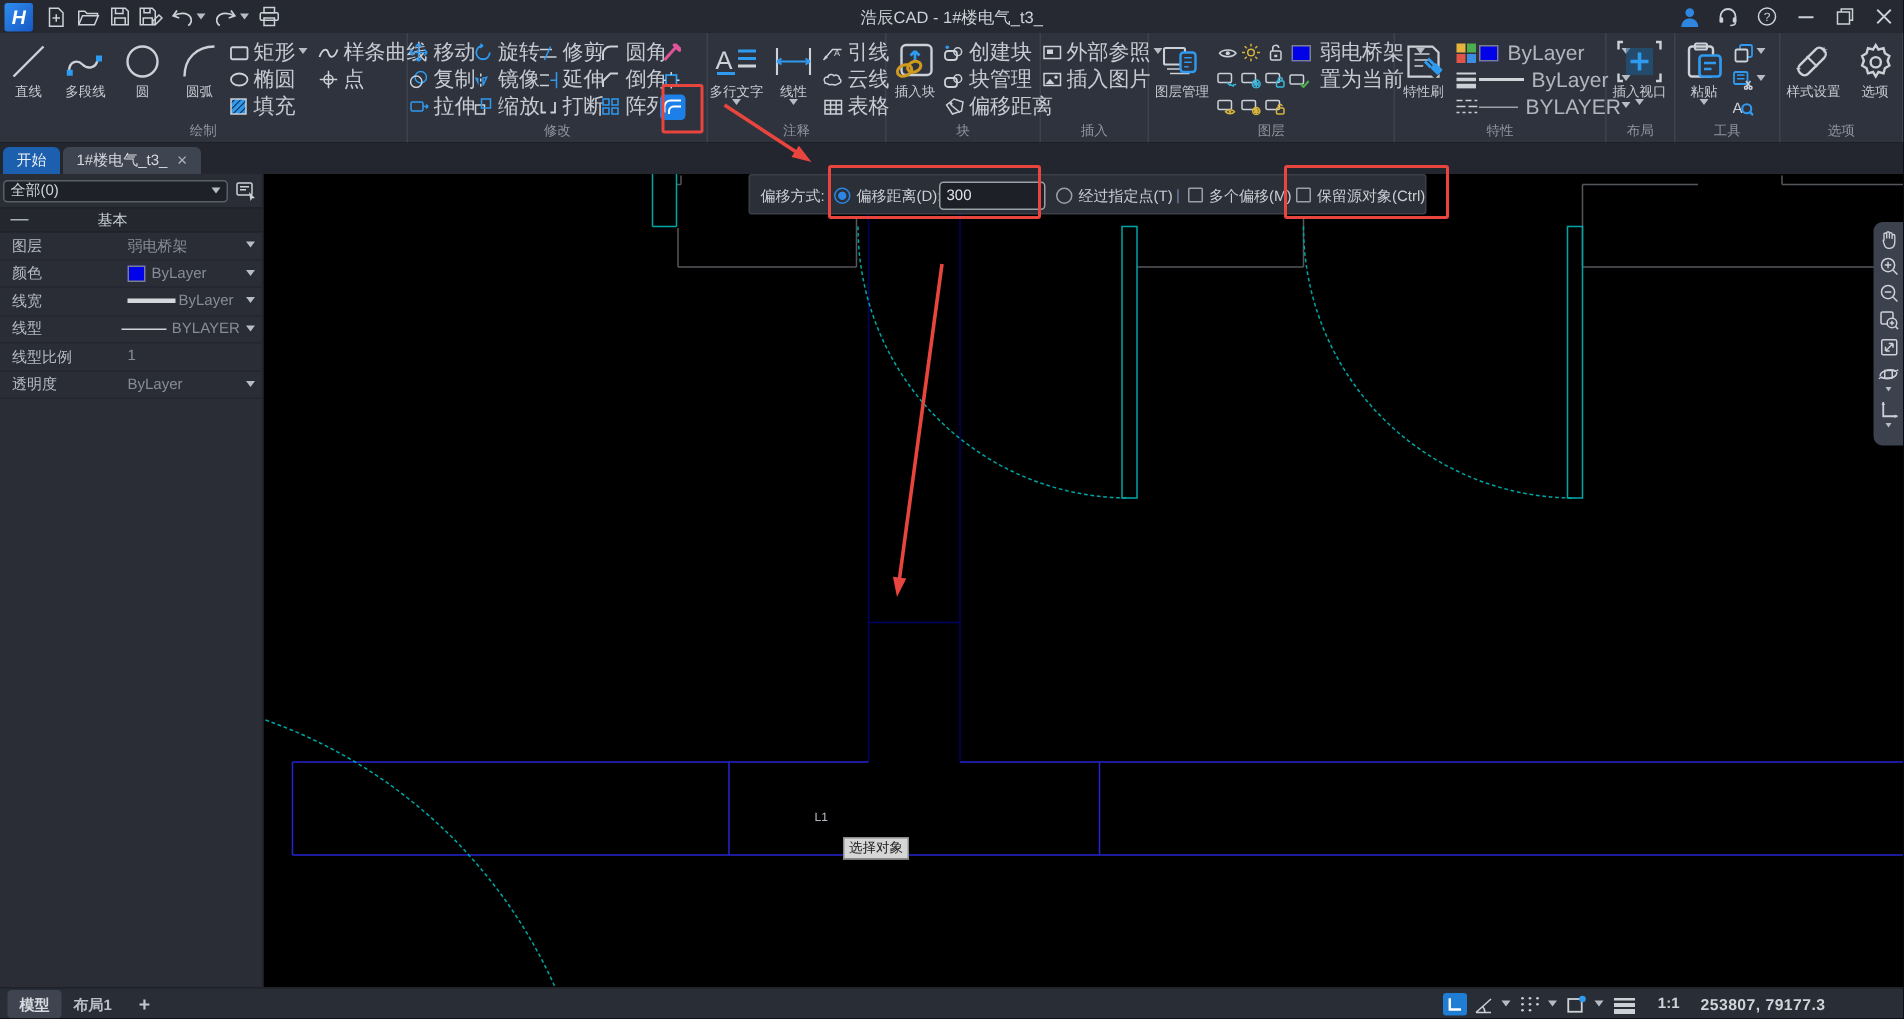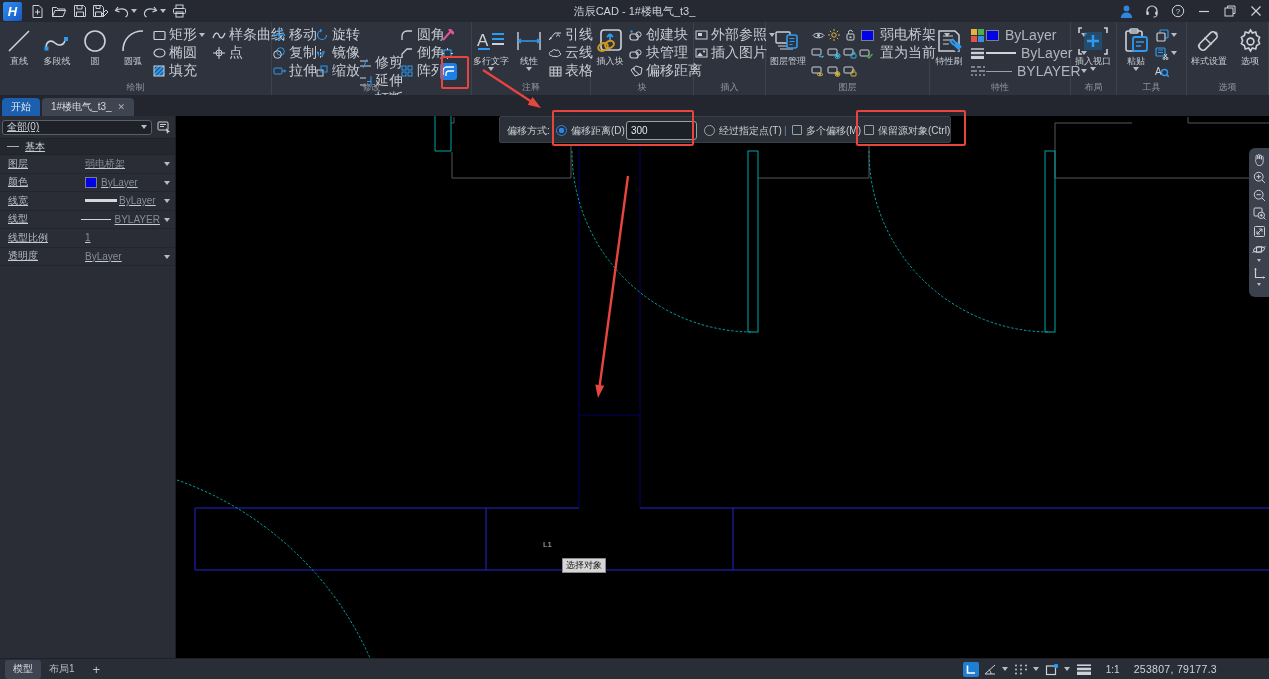--- a/index.html
+++ b/index.html
@@ -37,26 +37,26 @@
   #doctabs { position:absolute; left:0; top:95px; width:1269px; height:21px; background:#23262e; display:flex; align-items:flex-end; }
   .doc-tab { height:18px; display:flex; align-items:center; padding:0 9px; font-size:10px; border-radius:4px 4px 0 0; margin-left:2px; }
   .doc-tab.start { background:#1c5fae; color:#e8edf3; }
   .doc-tab.active { background:#3e4450; color:#d5d9df; }
   .tab-close { margin-left:6px; color:#aab0b8; font-size:9px; }
 
   
   #main { position:absolute; left:0; top:116px; width:1269px; height:542px; background:#000; }
 
   
-  #props { position:absolute; left:0; top:0; width:176px; height:542px; background:#2a2d35; border-right:1px solid #1b1d23;text-decoration:underline; }
+  #props { position:absolute; left:0; top:0; width:176px; height:542px; background:#2a2d35; border-right:1px solid #1b1d23; }
   #props-top { display:flex; align-items:center; height:18px; margin:2px 1px 2px 2px; }
   #props-combo { flex:1; height:15px; background:#1e2128; border:1px solid #596068; border-radius:3px; display:flex; align-items:center; padding:0 4px; color:#ced3da; font-size:10px; }
   #props-combo .carr { margin-left:auto; color:#c6ccd3; font-size:7px; }
   #props-qselect { width:20px; height:16px; margin-left:2px; display:flex; align-items:center; justify-content:center; }
-  #props-header { height:17px; background:#24272e; display:flex; align-items:center; color:#ccd1d8; font-size:10px; border-top:1px solid #1f2228; border-bottom:1px solid #1f2228; }
+  #props-header { height:17px; background:#24272e; display:flex; align-items:center; color:#ccd1d8; font-size:10px; border-top:1px solid #1f2228; border-bottom:1px solid #1f2228;gap:40px; }
   #props-header .dash { width:12px; margin:0 6px 0 7px; border-top:1px solid #aab0b8; }
   .prow { height:18.5px; display:flex; align-items:center; border-bottom:1px solid #232630; font-size:10px; }
   .prow .plabel { width:85px; padding-left:8px; color:#b6bcc4; white-space:nowrap; overflow:hidden; }
   .prow .pvalue { flex:1; display:flex; align-items:center; color:#878d96; white-space:nowrap; }
   .prow .parr { width:16px; color:#a9afb7; font-size:7px; text-align:center; }
   .swatch { width:12px; height:11px; background:#0202e8; border:1px solid #7a8089; margin-right:4px; }
   .lw-line { width:32px; border-top:3px solid #d4d8dd; margin-right:2px; }
   .lt-line { width:30px; border-top:1px solid #cfd4d9; margin-right:4px; }
 
   
@@ -74,21 +74,21 @@
 
   
   #tooltip { position:absolute; left:386px; top:442px; background:#d6d6d6; border:1px solid #8a8a8a; color:#1a1a1a; font-size:9px; line-height:13px; padding:0 3px; white-space:nowrap; }
 
   
   #navbar { position:absolute; right:0px; top:32px; width:20px; height:149px; background:#3b414d; border-radius:6px 0 0 6px; display:flex; flex-direction:column; align-items:center; padding-top:3px; }
   .nav-btn { width:16px; height:16px; margin-bottom:2px; display:flex; align-items:center; justify-content:center; flex:none; }
   .nav-caret { height:6px; margin:-2px 0 2px 0; color:#c6ccd3; font-size:6px; line-height:6px; }
 
   
-  #statusbar { position:absolute; left:0; top:658px; width:1269px; height:21px; background:#292d36; border-top:1px solid #1e2127; display:flex; align-items:center; }
+  #statusbar { position:absolute; left:0; top:658px; width:1269px; height:21px; background:#292d36; border-top:1px solid #1e2127; display:flex; align-items:flex-start;font-weight:bold; }
   #layout-tabs { display:flex; align-items:center; height:21px; }
   .ltab { height:19px; display:flex; align-items:center; padding:0 8px; font-size:10px; color:#b9bfc7; }
   .ltab.active { background:#3f4550; border-radius:3px; color:#d6dae0; margin-left:5px; }
   .ltab-add { color:#c0c6cd; font-size:13px; padding:0 10px; }
   #status-right { margin-left:auto; display:flex; align-items:center; height:21px; }
   .st-btn { display:flex; align-items:center; justify-content:center; height:16px; margin-right:4px; }
   .st-blue { width:16px; height:15px; background:#1f7dd4; border-radius:2px; }
   .st-caret { color:#aab0b8; font-size:6px; margin:0 6px 0 1px; }
   #scale-text { color:#cfd4da; font-size:10px; margin:0 14px 0 10px; }
   #coords { color:#cfd4da; font-size:10.5px; margin-right:52px; letter-spacing:0.3px; }
@@ -397,21 +397,21 @@
                 <span style="display: inline-flex; align-items: center; justify-content: center;">
                   <svg width="12" height="12" viewBox="0 0 12 12">
                     <rect x="1" y="5" width="6" height="6" fill="none" stroke="#ccd1d8"></rect>
                     <rect x="5" y="1" width="6" height="6" fill="none" stroke="#2e9bf0"></rect>
                   </svg>
                 </span>
               </span>
               <span class="slabel">缩放</span>
             </div>
           </div>
-          <div class="small-col" style="width: 42px; margin-top: 28px;">
+          <div class="small-col" style="width: 42px;">
             <div class="small-item">
               <span class="sicon">
                 <span style="display: inline-flex; align-items: center; justify-content: center;">
                   <svg width="13" height="11" viewBox="0 0 13 11">
                     <path d="M1 3h8M1 8h11" stroke="#ccd1d8"></path>
                     <path d="M8 1l-4 9" stroke="#2e9bf0"></path>
                   </svg>
                 </span>
               </span>
               <span class="slabel">修剪</span>

